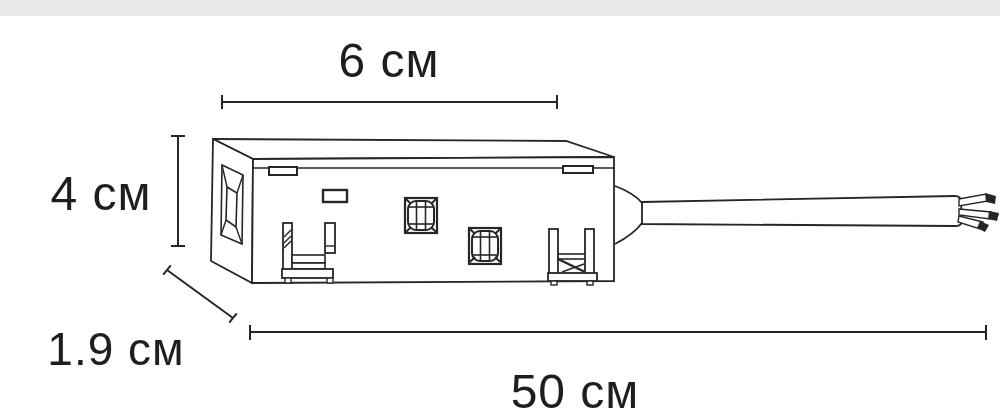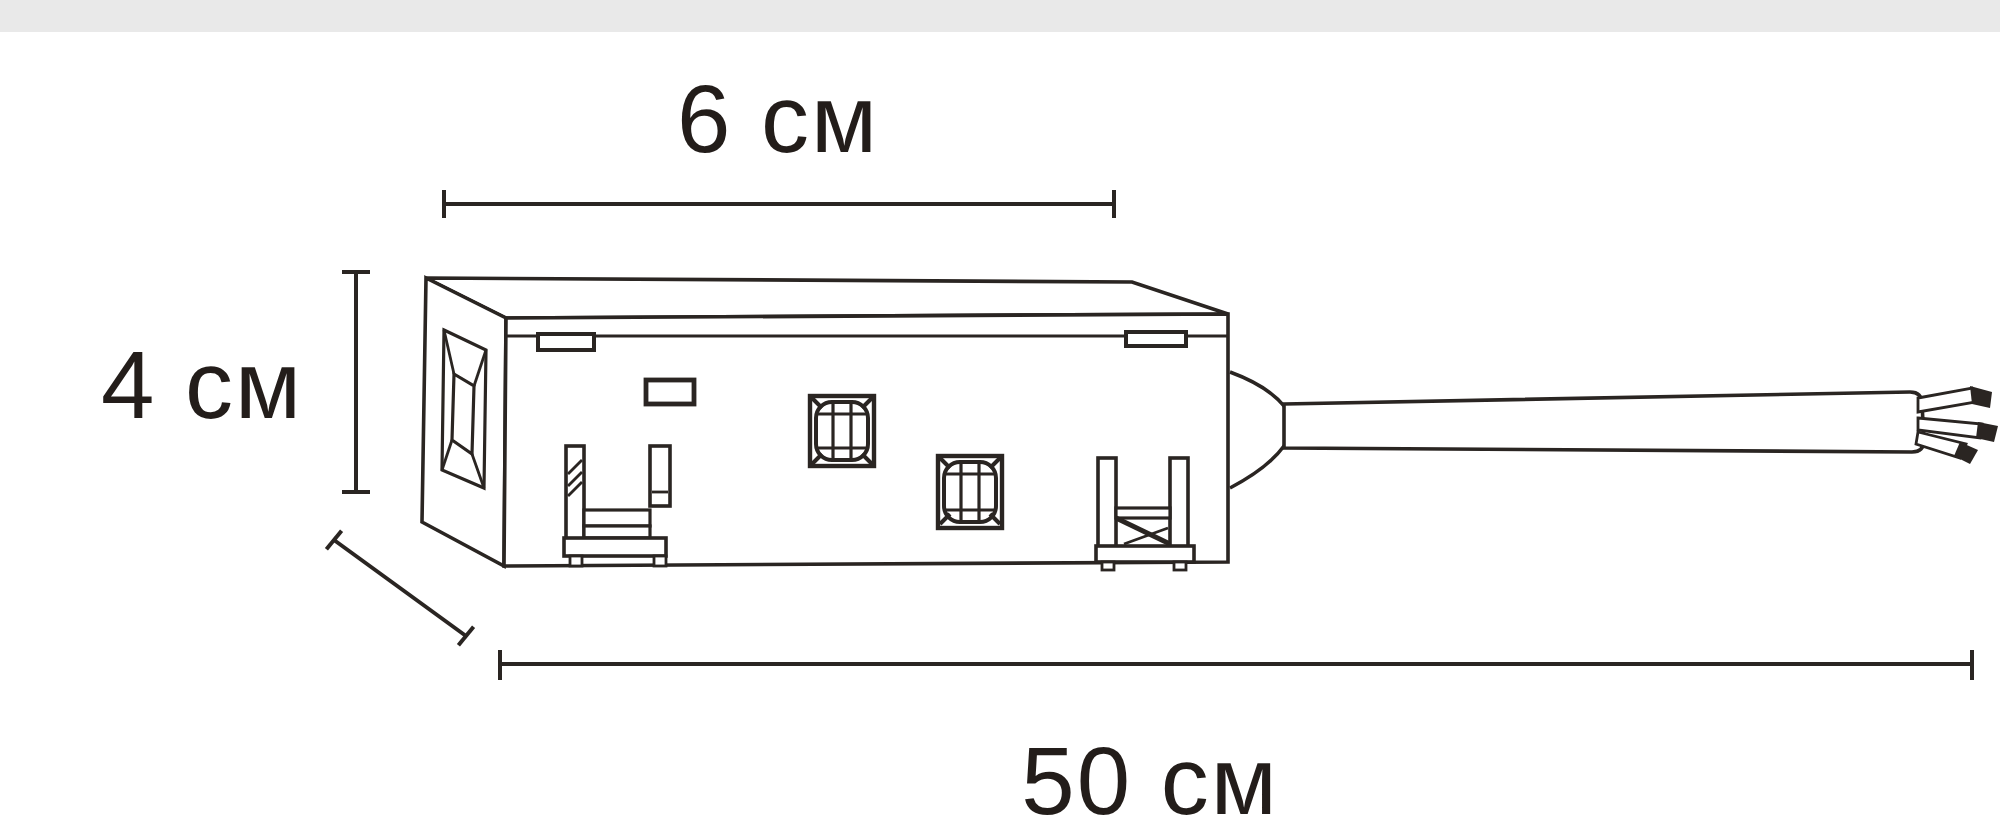--- a/index.html
+++ b/index.html
@@ -157,15 +157,16 @@
       <g>
         <line class="stroke" stroke-width="2" x1="250" y1="316" x2="986" y2="316"></line>
         <line class="stroke" stroke-width="2" x1="250" y1="309" x2="250" y2="324"></line>
         <line class="stroke" stroke-width="2" x1="986" y1="309" x2="986" y2="324"></line>
       </g>
     </g>
   </svg>
 
   <div class="dim-label lbl-top">6 см</div>
   <div class="dim-label lbl-left">4 см</div>
+  <div class="dim-label lbl-depth">1.9 см</div>
   <div class="dim-label lbl-bottom">50 см</div>
 
 </div>
 
 </body></html>

